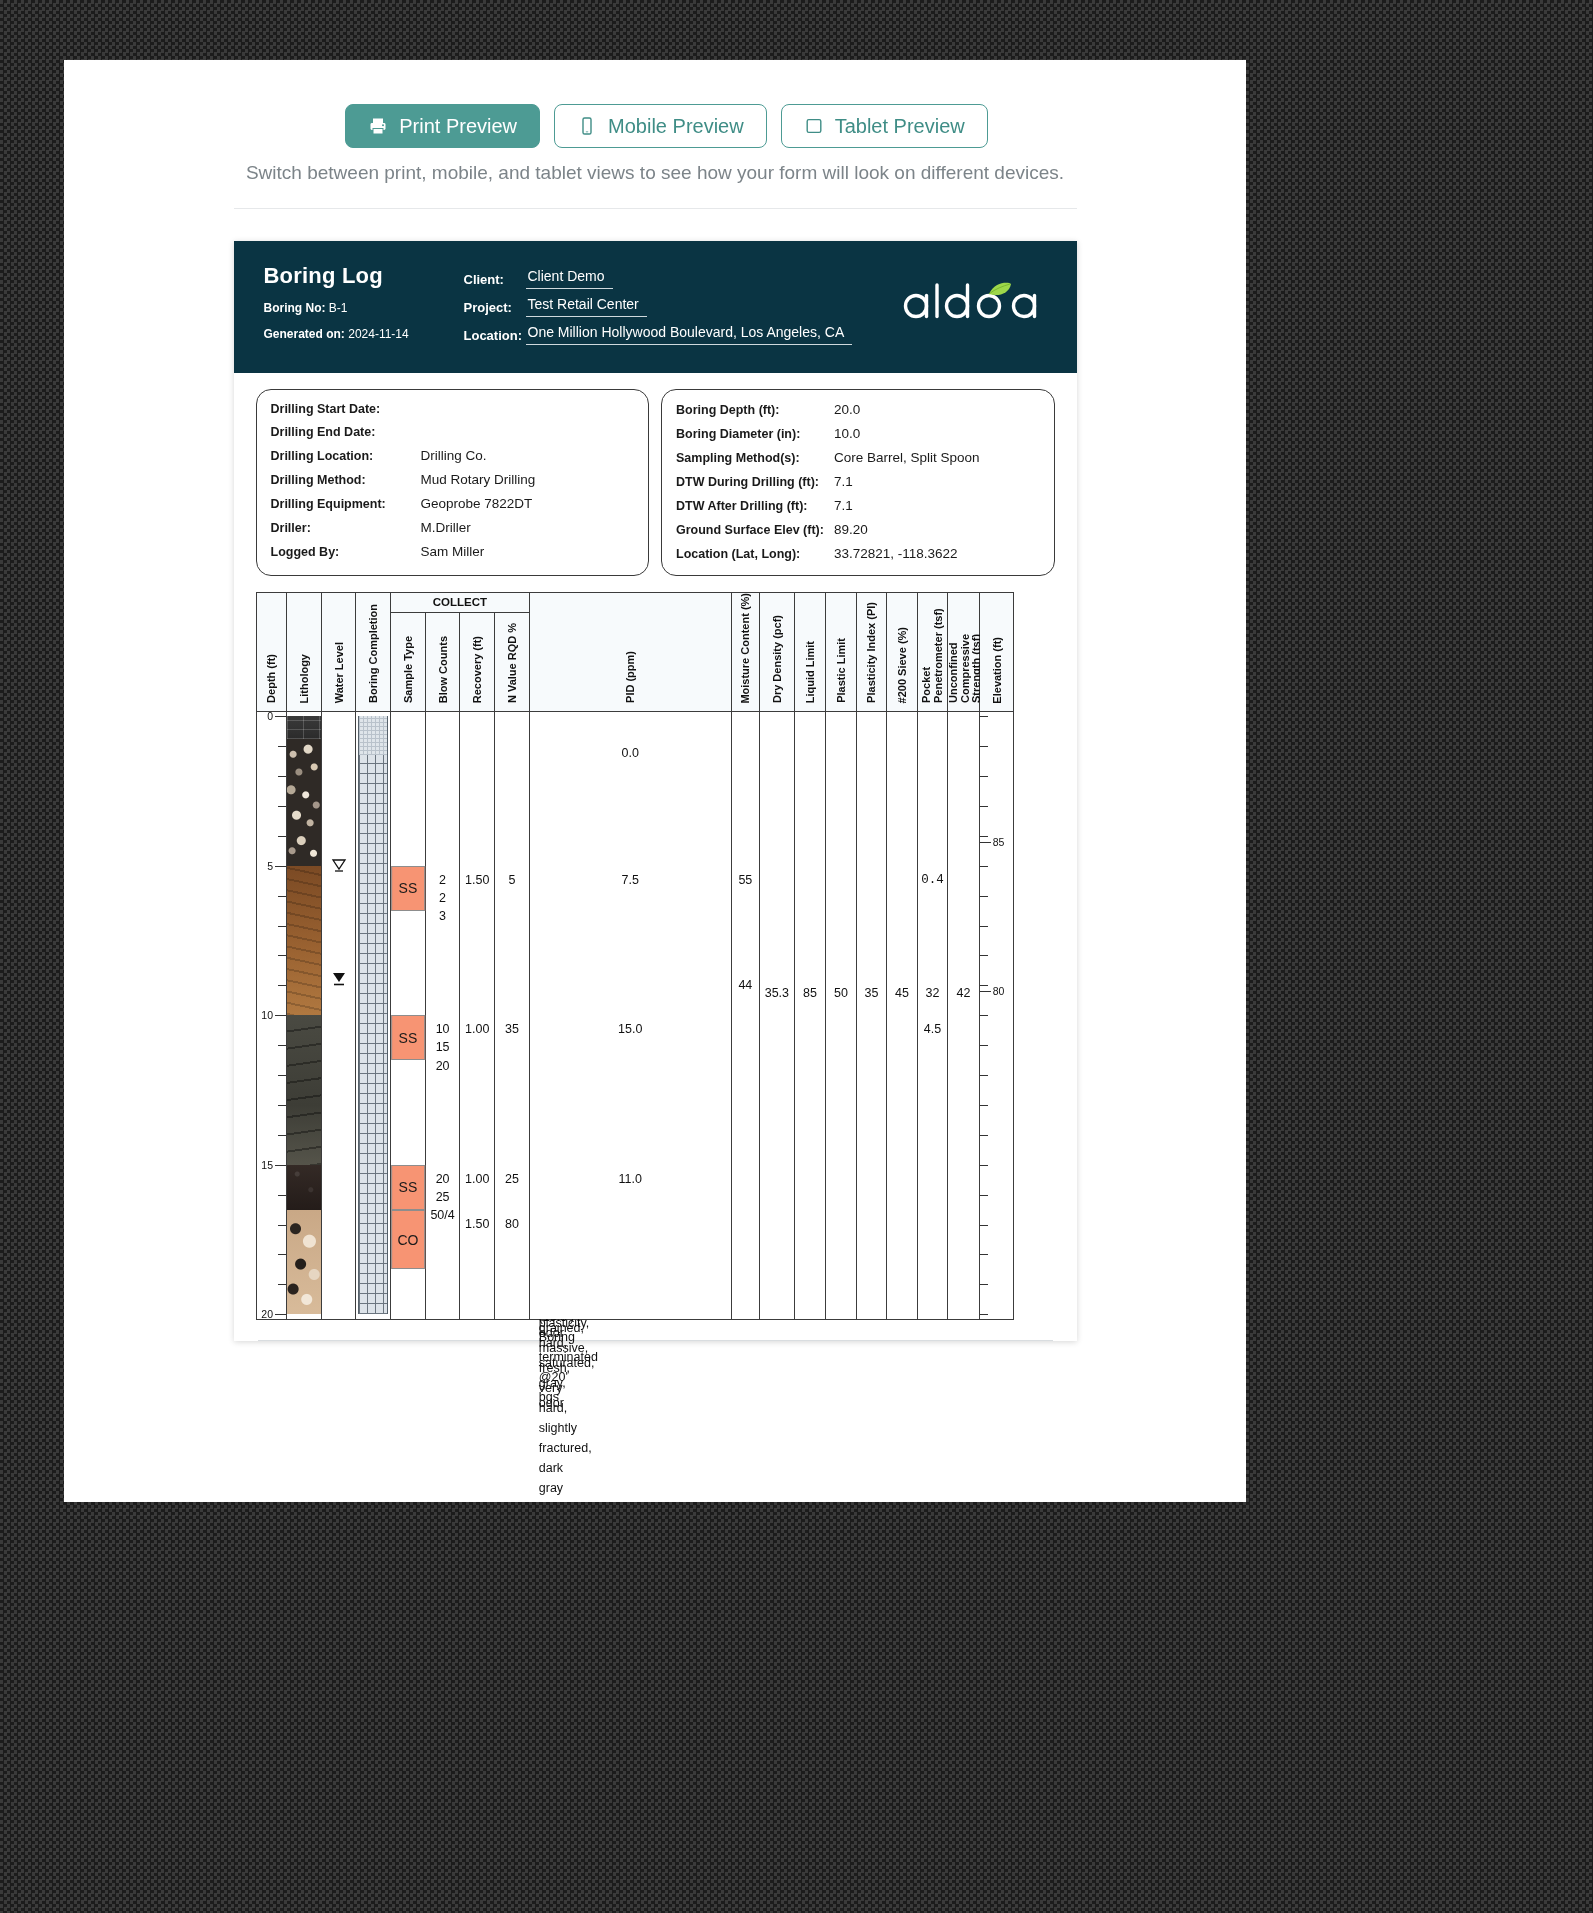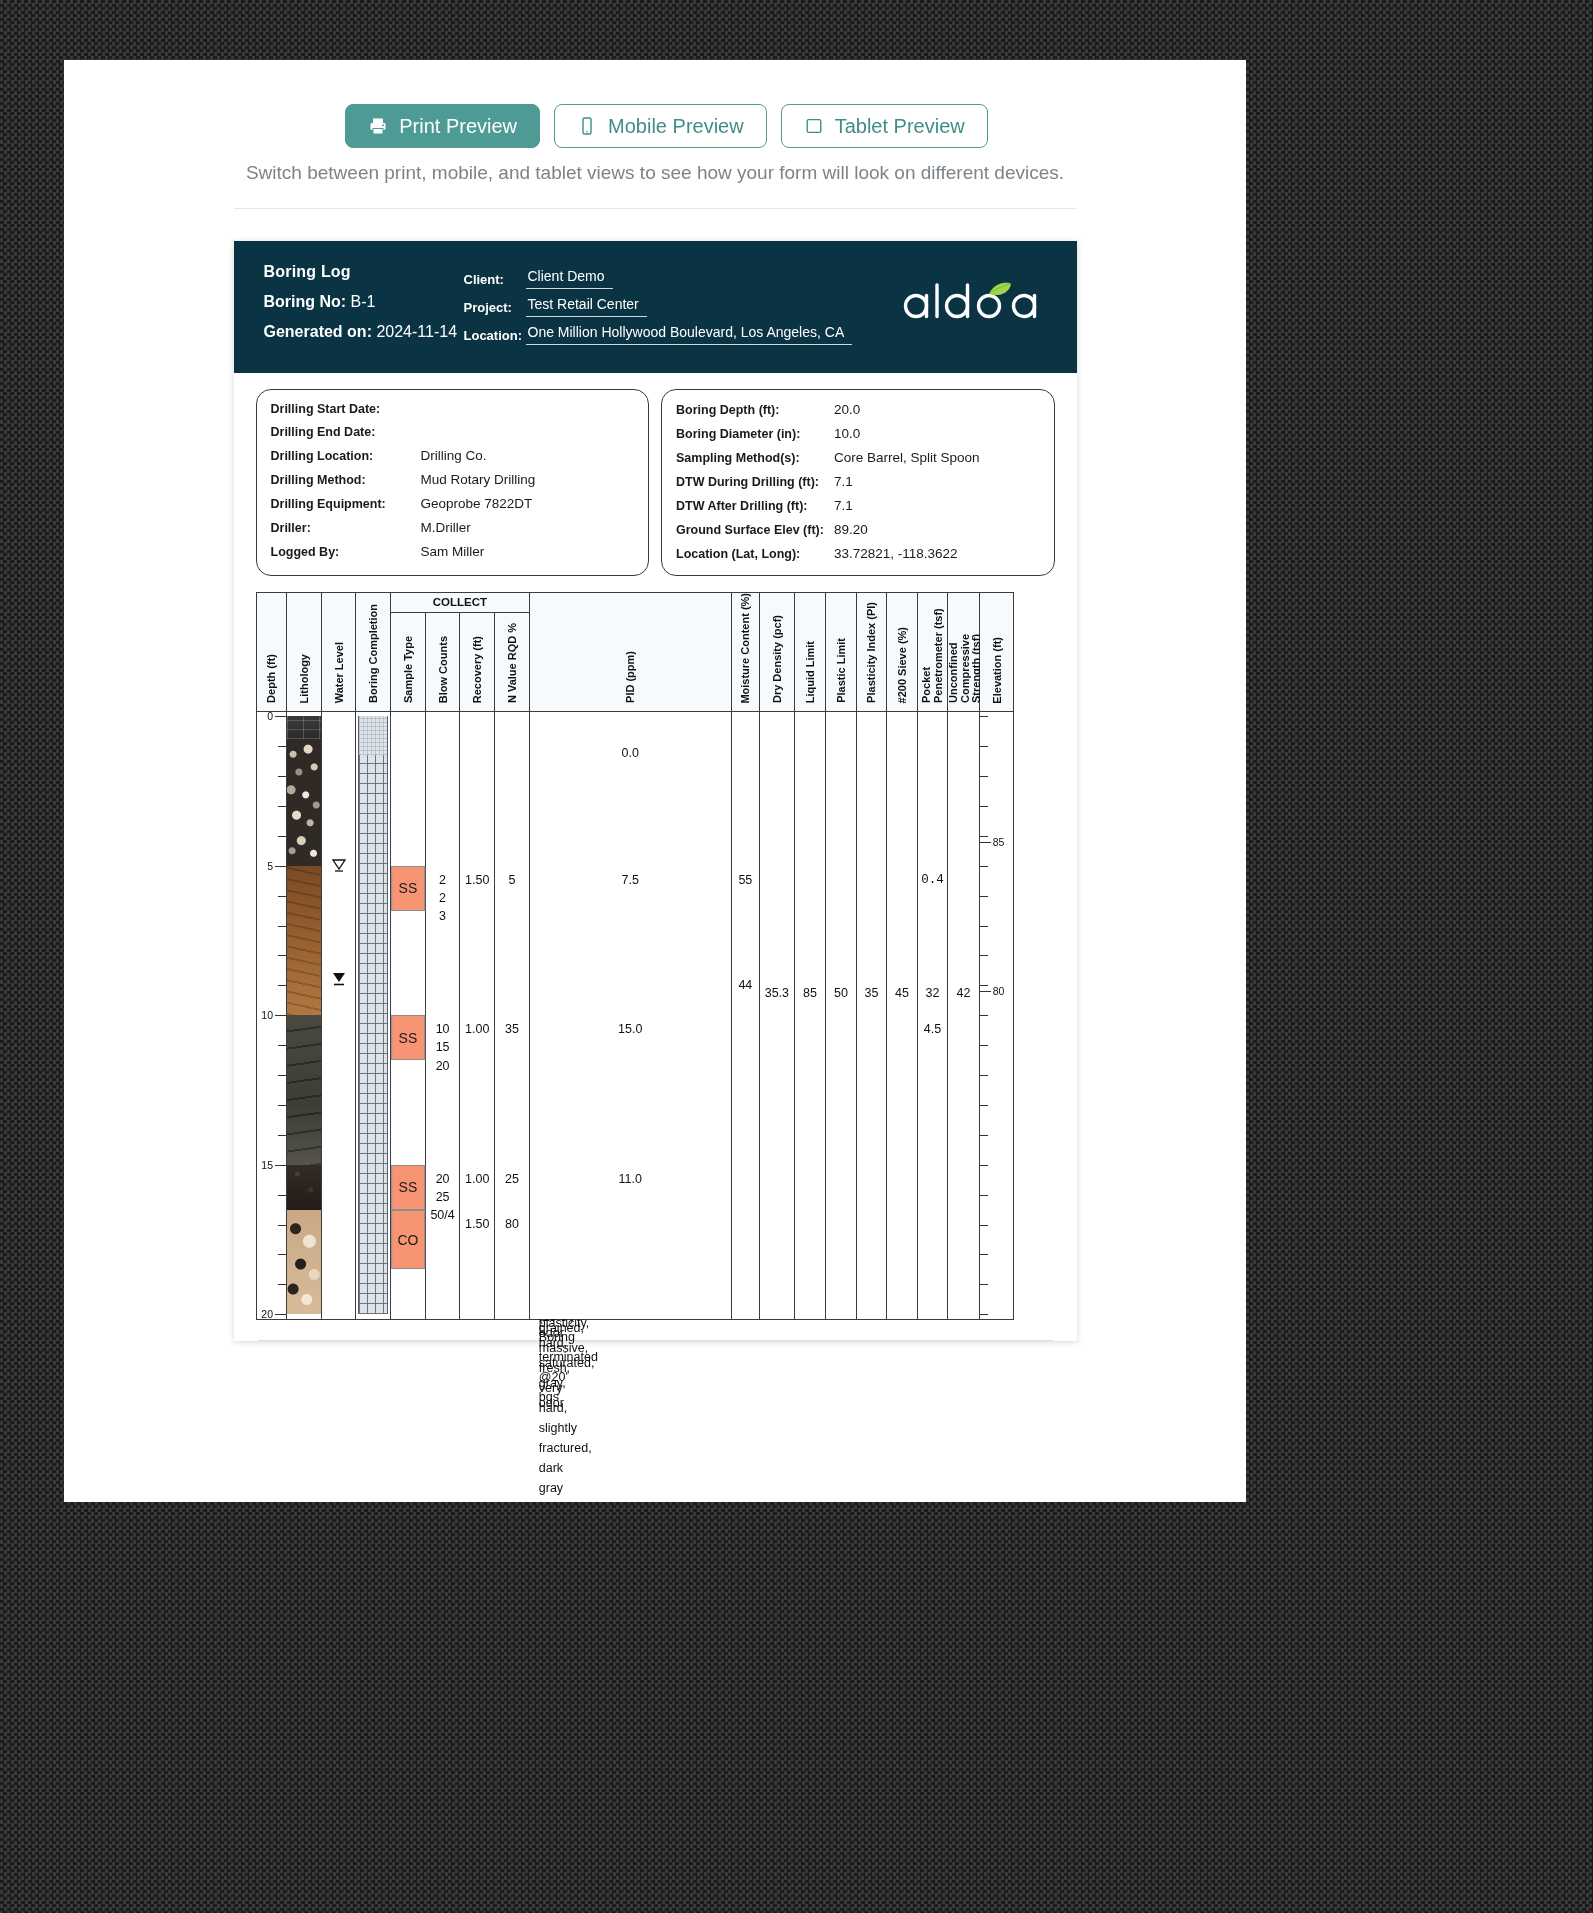--- a/index.html
+++ b/index.html
@@ -59,22 +59,22 @@
     width:843px; margin:32px auto 0 auto;
     background:#fff;
     box-shadow:0 1px 6px rgba(0,0,0,.16);
   }
   .doc-header{
     background:#0a3443; color:#fff;
     padding:22px 30px 22px 30px;
     display:flex; align-items:flex-start;
   }
   .dh-left{ width:200px; flex:0 0 200px; }
-  .dh-title{ font-size:16px; font-weight:bold; letter-spacing:.2px; }
-  .dh-line{ font-size:16px; margin-top:12px; }
+  .dh-title{ font-size:22px; font-weight:bold; letter-spacing:.2px; }
+  .dh-line{ font-size:12px; margin-top:12px; }
   .dh-line b{ font-weight:bold; }
   .dh-mid{ flex:1 1 auto; padding-top:4px; }
   .dh-row{ display:flex; align-items:flex-end; margin-bottom:6px; font-size:13px; }
   .dh-lbl{ width:62px; flex:0 0 62px; font-weight:bold; font-size:13px; padding-bottom:2px;}
   .dh-val{
     border-bottom:1px solid #cfd9dd; font-size:14px;
     padding:0 8px 2px 2px; line-height:1.35;
   }
   .dh-right{ flex:0 0 160px; display:flex; justify-content:flex-end; align-items:center; padding-top:14px;}
 

